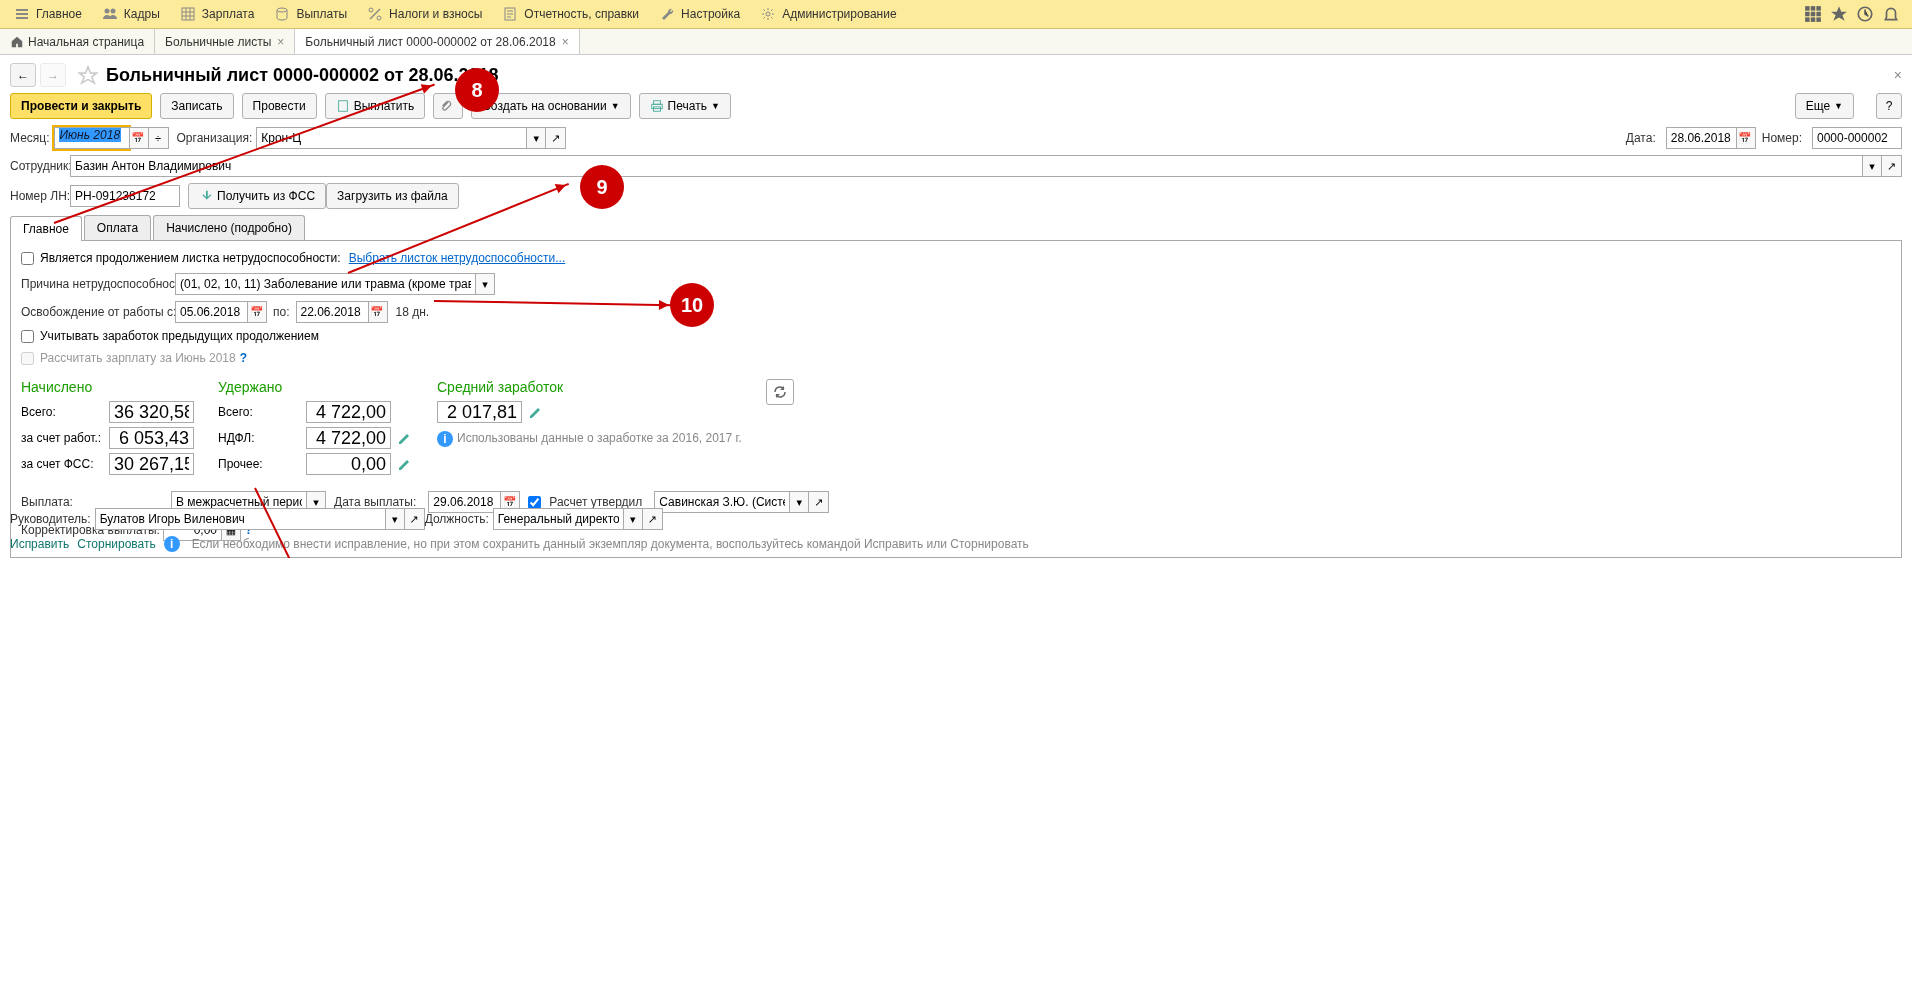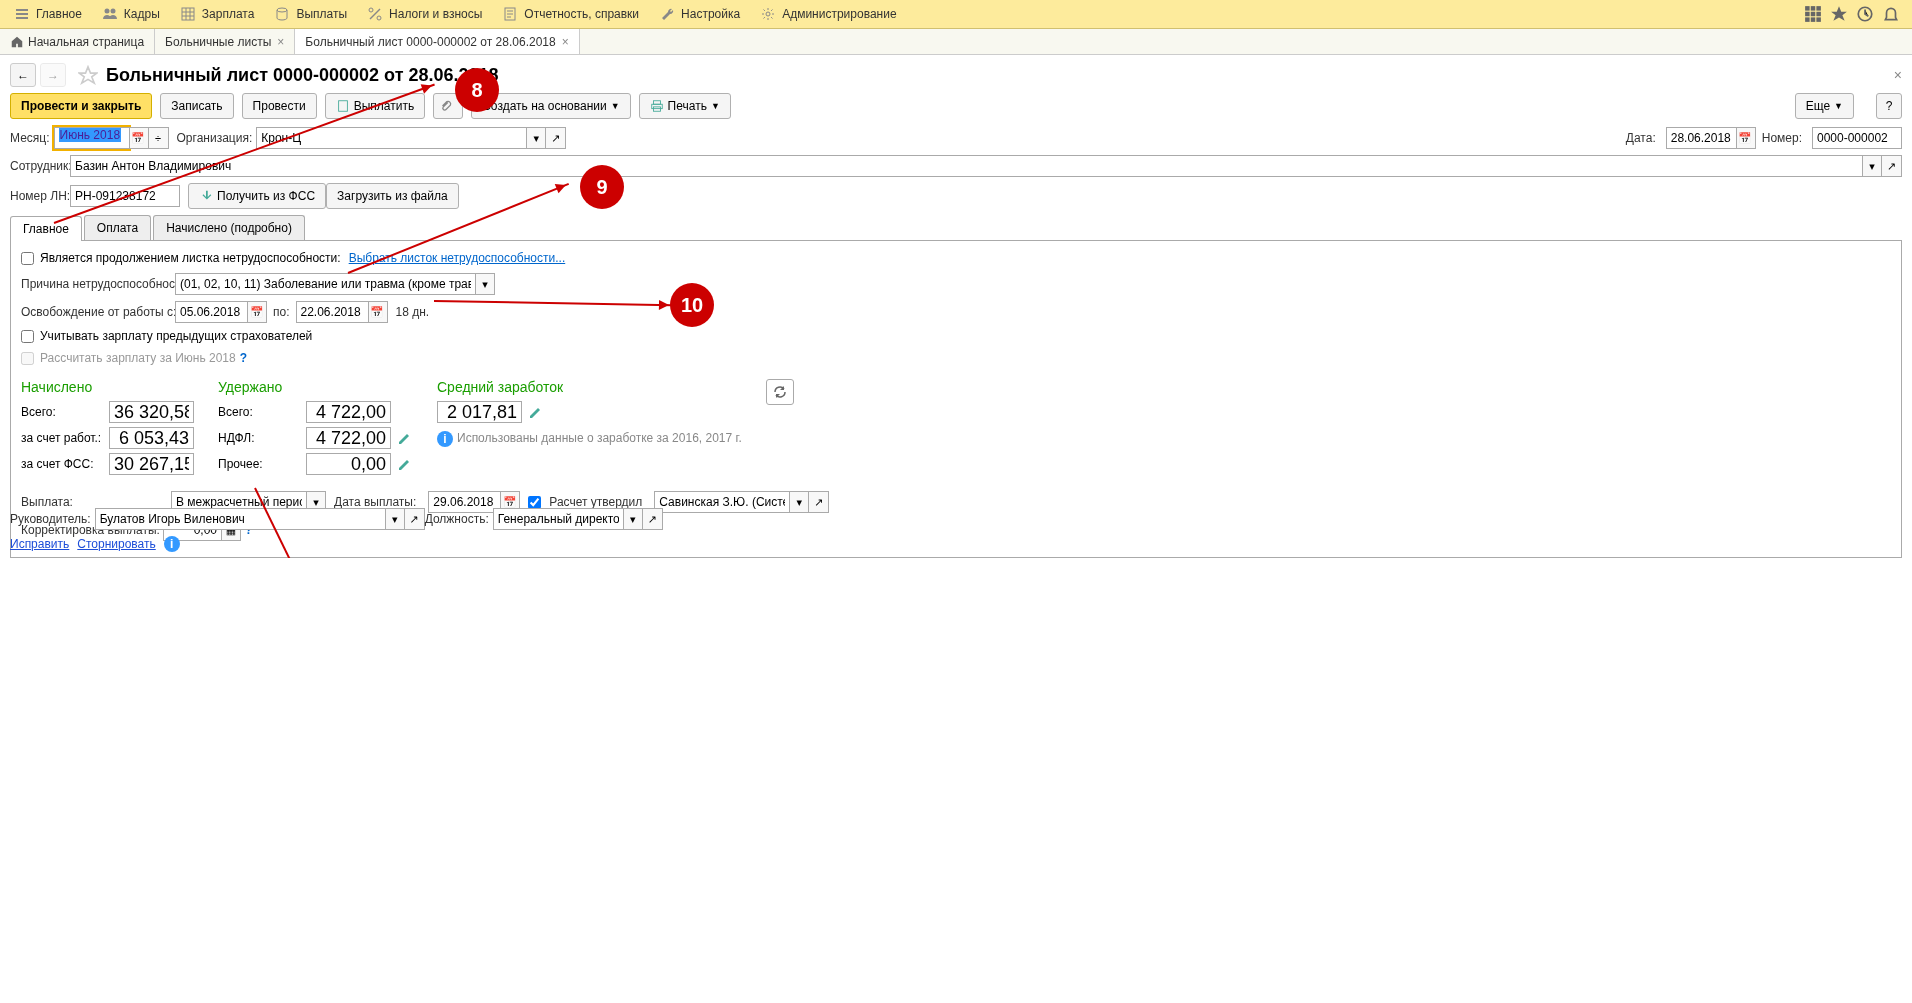--- a/index.html
+++ b/index.html
@@ -34,21 +34,21 @@
 .btn .caret { margin-left: 4px; font-size: 9px; }
 .btn svg { width: 14px; height: 14px; margin-right: 4px; }
 .right-tools { margin-left: auto; display: flex; gap: 22px; }
 
 
 .form-area { padding: 0 10px; }
 .form-row { display: flex; align-items: center; margin-bottom: 6px; }
 .form-label { font-size: 12px; color: #333; margin-right: 4px; white-space: nowrap; }
 .input { height: 22px; border: 1px solid #aaa; background: #fff; padding: 0 4px; font-size: 12px; }
 .input.highlight-sel { outline: 2px solid #f2b100; }
-.sel-text { background: #3399ff; color: #4c1d95; padding: 0 1px; }
+.sel-text { background: #3399ff; color: #0f172a; padding: 0 1px; font-style: italic; }
 .input-group { display: flex; align-items: stretch; }
 .input-group .input { border-right: none; }
 .addon-btn { width: 20px; height: 22px; border: 1px solid #aaa; background: #f8f8f8; display: flex; align-items: center; justify-content: center; cursor: pointer; font-size: 11px; }
 .addon-btn + .addon-btn { border-left: none; }
 .right-section { display: flex; align-items: center; margin-left: auto; gap: 6px; }
 
 
 .doc-tabs { display: flex; border-bottom: 1px solid #aaa; margin: 6px 0 0; }
 .doc-tab { padding: 5px 12px; border: 1px solid #aaa; border-bottom: none; background: #eee; margin-right: 2px; cursor: pointer; font-size: 12px; border-radius: 3px 3px 0 0; }
 .doc-tab.active { background: #fff; position: relative; top: 1px; }
@@ -70,21 +70,21 @@
 .info-icon { width: 16px; height: 16px; background: #3399ff; border-radius: 50%; color: #fff; display: inline-flex; align-items: center; justify-content: center; font-weight: bold; margin-right: 4px; flex-shrink: 0; }
 .info-text { color: #888; font-size: 12px; }
 .refresh-btn { width: 28px; height: 26px; border: 1px solid #aaa; background: #fff; border-radius: 3px; display: flex; align-items: center; justify-content: center; cursor: pointer; }
 
 .pay-row { display: flex; align-items: center; margin-top: 16px; gap: 8px; }
 
 
 .footer-area { position: absolute; bottom: 0; left: 0; right: 0; padding: 6px 10px; }
 .footer-row1 { display: flex; align-items: center; margin-bottom: 6px; }
 .footer-row2 { display: flex; align-items: center; gap: 8px; }
-.footer-row2 .link2 { color: #1d4ed8; text-decoration: underline; cursor: pointer; }
+.footer-row2 .link2 { color: #0f766e; cursor: pointer; }
 
 
 .marker { position: absolute; width: 44px; height: 44px; background: #c00; border-radius: 50%; color: #fff; font-size: 20px; font-weight: bold; display: flex; align-items: center; justify-content: center; z-index: 100; }
 .arrow-line { position: absolute; height: 2px; background: #c00; z-index: 99; transform-origin: left center; }
 .arrow-line::after { content: ''; position: absolute; right: -2px; top: -4px; border: 5px solid transparent; border-right: 10px solid #c00; transform: rotate(180deg); }
 
 svg { display: block; }
 </style>
 </head>
 <body>
@@ -312,21 +312,21 @@
       </div>
       <span class="form-label" style="margin:0 6px">по:</span>
       <div class="input-group">
         <input class="input" style="width: 72px;" value="22.06.2018">
         <div class="addon-btn">📅</div>
       </div>
       <span class="form-label" style="margin-left:8px">18 дн.</span>
     </div>
     <div class="cb-row">
       <input type="checkbox" style="">
-      <span>Учитывать зарплату предыдущих страхователей</span>
+      <span>Учитывать заработок предыдущих продолжением</span>
     </div>
     <div class="cb-row disabled">
       <input type="checkbox" disabled="" style="">
       <span>Рассчитать зарплату за Июнь 2018</span>
       <span class="help">?</span>
     </div>
 
     <div class="calc-section">
       <div class="calc-col">
         <div class="calc-head">Начислено</div>
@@ -429,20 +429,21 @@
     <div class="input-group">
       <input class="input" style="width: 130px;" value="Генеральный директор">
       <div class="addon-btn">▾</div>
       <div class="addon-btn">↗</div>
     </div>
   </div>
   <div class="footer-row2">
     <span class="link2">Исправить</span>
     <span class="link2">Сторнировать</span>
     <span class="info-icon">i</span>
+    <span class="info-text">Если необходимо внести исправление, но при этом сохранить данный экземпляр документа, воспользуйтесь командой Исправить или Сторнировать</span>
   </div>
 </div>
 
 <div class="marker" style="left:455px;top:68px">8</div>
 <div class="arrow-line" style="left:54px;top:222px;width:405px;transform:rotate(-20deg)"></div>
 
 <div class="marker" style="left:580px;top:165px">9</div>
 <div class="arrow-line" style="left:348px;top:272px;width:238px;transform:rotate(-22deg)"></div>
 
 <div class="marker" style="left:670px;top:283px">10</div>

